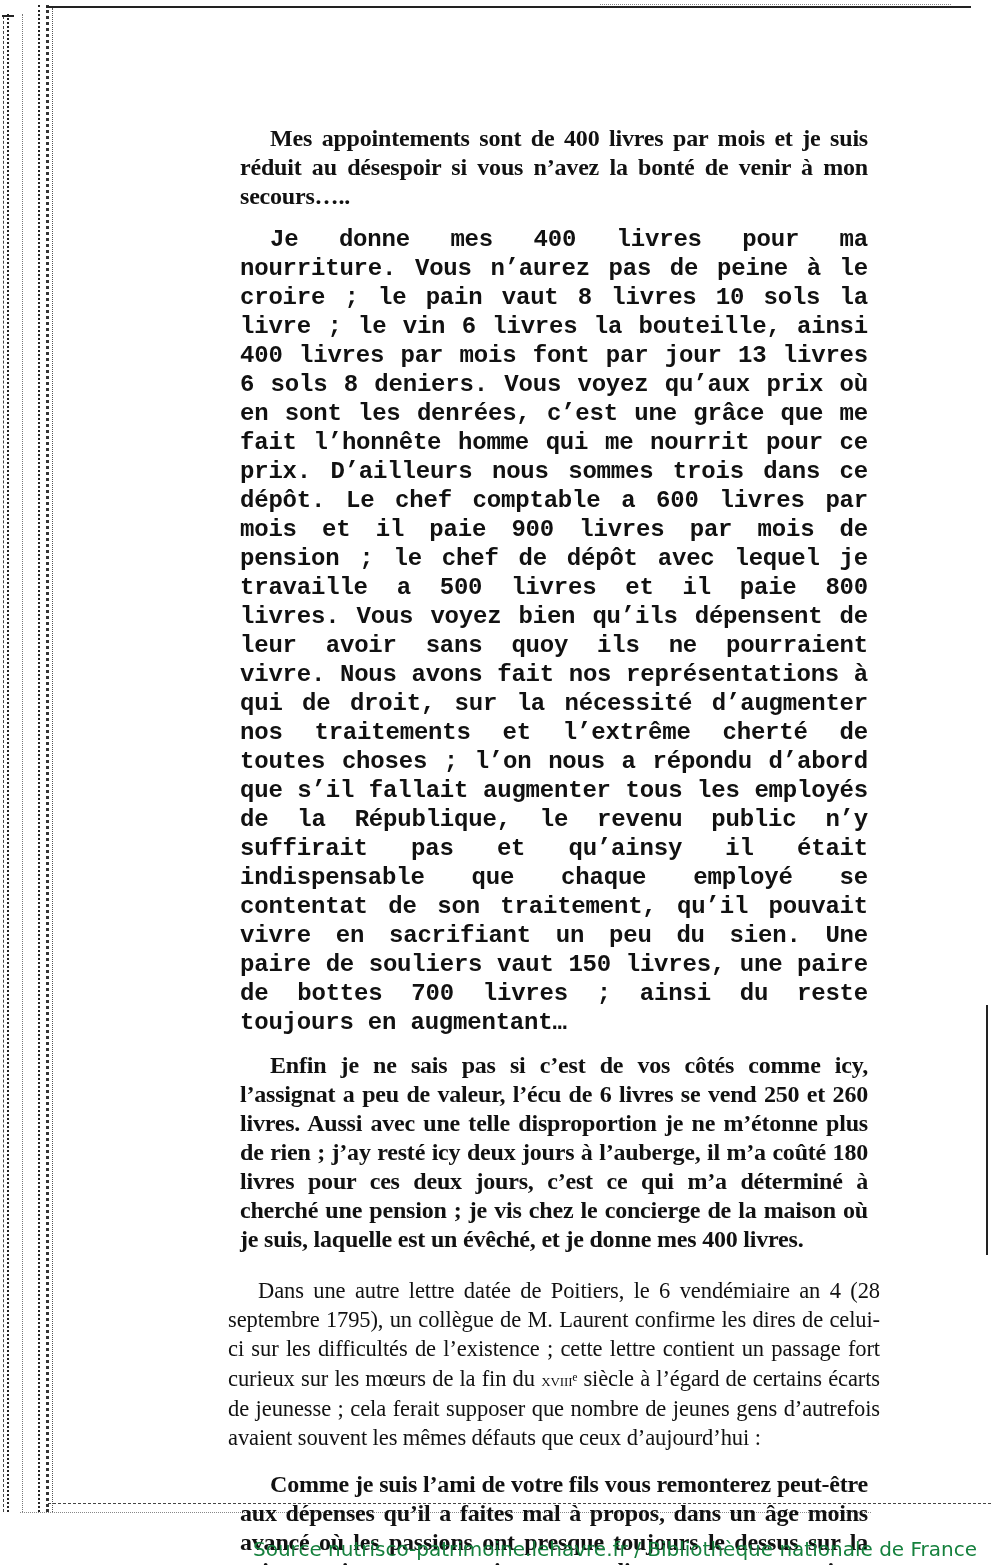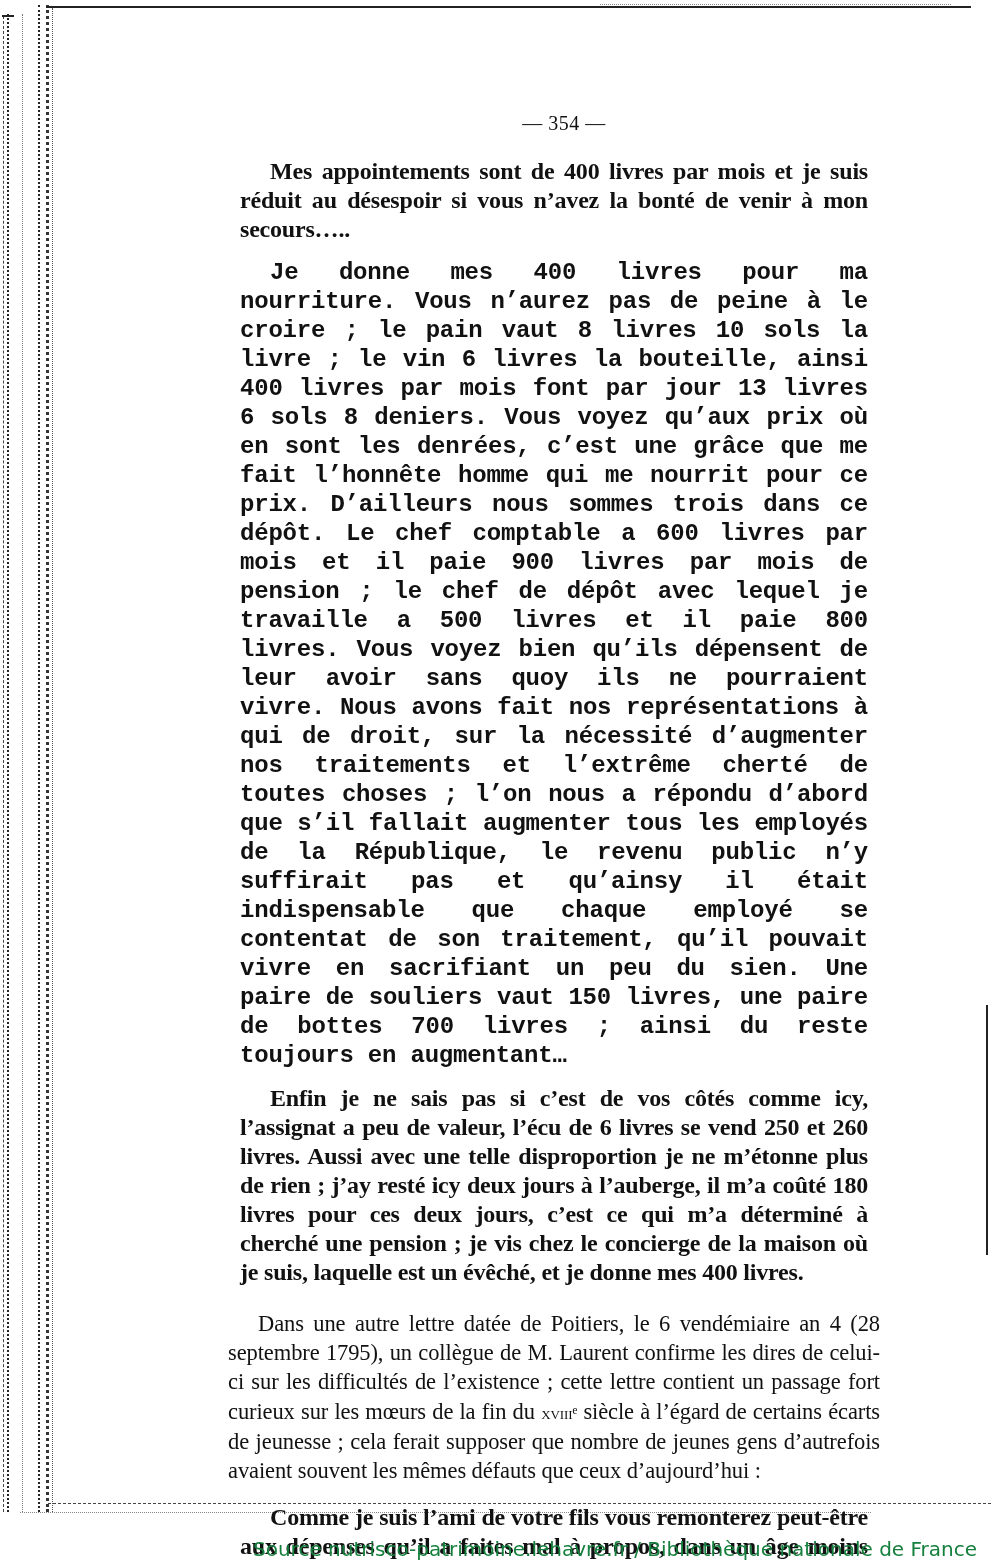--- a/index.html
+++ b/index.html
@@ -141,21 +141,20 @@
   <div class="line l6"></div>
   <div class="corner"></div>
 </div>
 <div class="top-rule"></div>
 <div class="top-rule-faint"></div>
 <div class="bottom-rule"></div>
 <div class="bottom-rule2"></div>
 <div class="right-rule"></div>
 
 <main class="page">
-  <div class="page-number">— 354 —</div>
 
   <div class="quote q1">
     <p>Mes appointements sont de 400 livres par mois et je suis réduit au désespoir si vous n’avez la bonté de venir à mon secours…..</p>
   </div>
 
   <div class="quote q2">
     <p>Je donne mes 400 livres pour ma nourriture. Vous n’aurez pas de peine à le croire ; le pain vaut 8 livres 10 sols la livre ; le vin 6 livres la bouteille, ainsi 400 livres par mois font par jour 13 livres 6 sols 8 deniers. Vous voyez qu’aux prix où en sont les denrées, c’est une grâce que me fait l’honnête homme qui me nourrit pour ce prix. D’ailleurs nous sommes trois dans ce dépôt. Le chef comptable a 600 livres par mois et il paie 900 livres par mois de pension ; le chef de dépôt avec lequel je travaille a 500 livres et il paie 800 livres. Vous voyez bien qu’ils dépensent de leur avoir sans quoy ils ne pourraient vivre. Nous avons fait nos représentations à qui de droit, sur la nécessité d’augmenter nos traitements et l’extrême cherté de toutes choses ; l’on nous a répondu d’abord que s’il fallait augmenter tous les employés de la République, le revenu public n’y suffirait pas et qu’ainsy il était indispensable que chaque employé se contentat de son traitement, qu’il pouvait vivre en sacrifiant un peu du sien. Une paire de souliers vaut 150 livres, une paire de bottes 700 livres ; ainsi du reste toujours en augmentant…</p>
   </div>
 
   <div class="quote q3">

